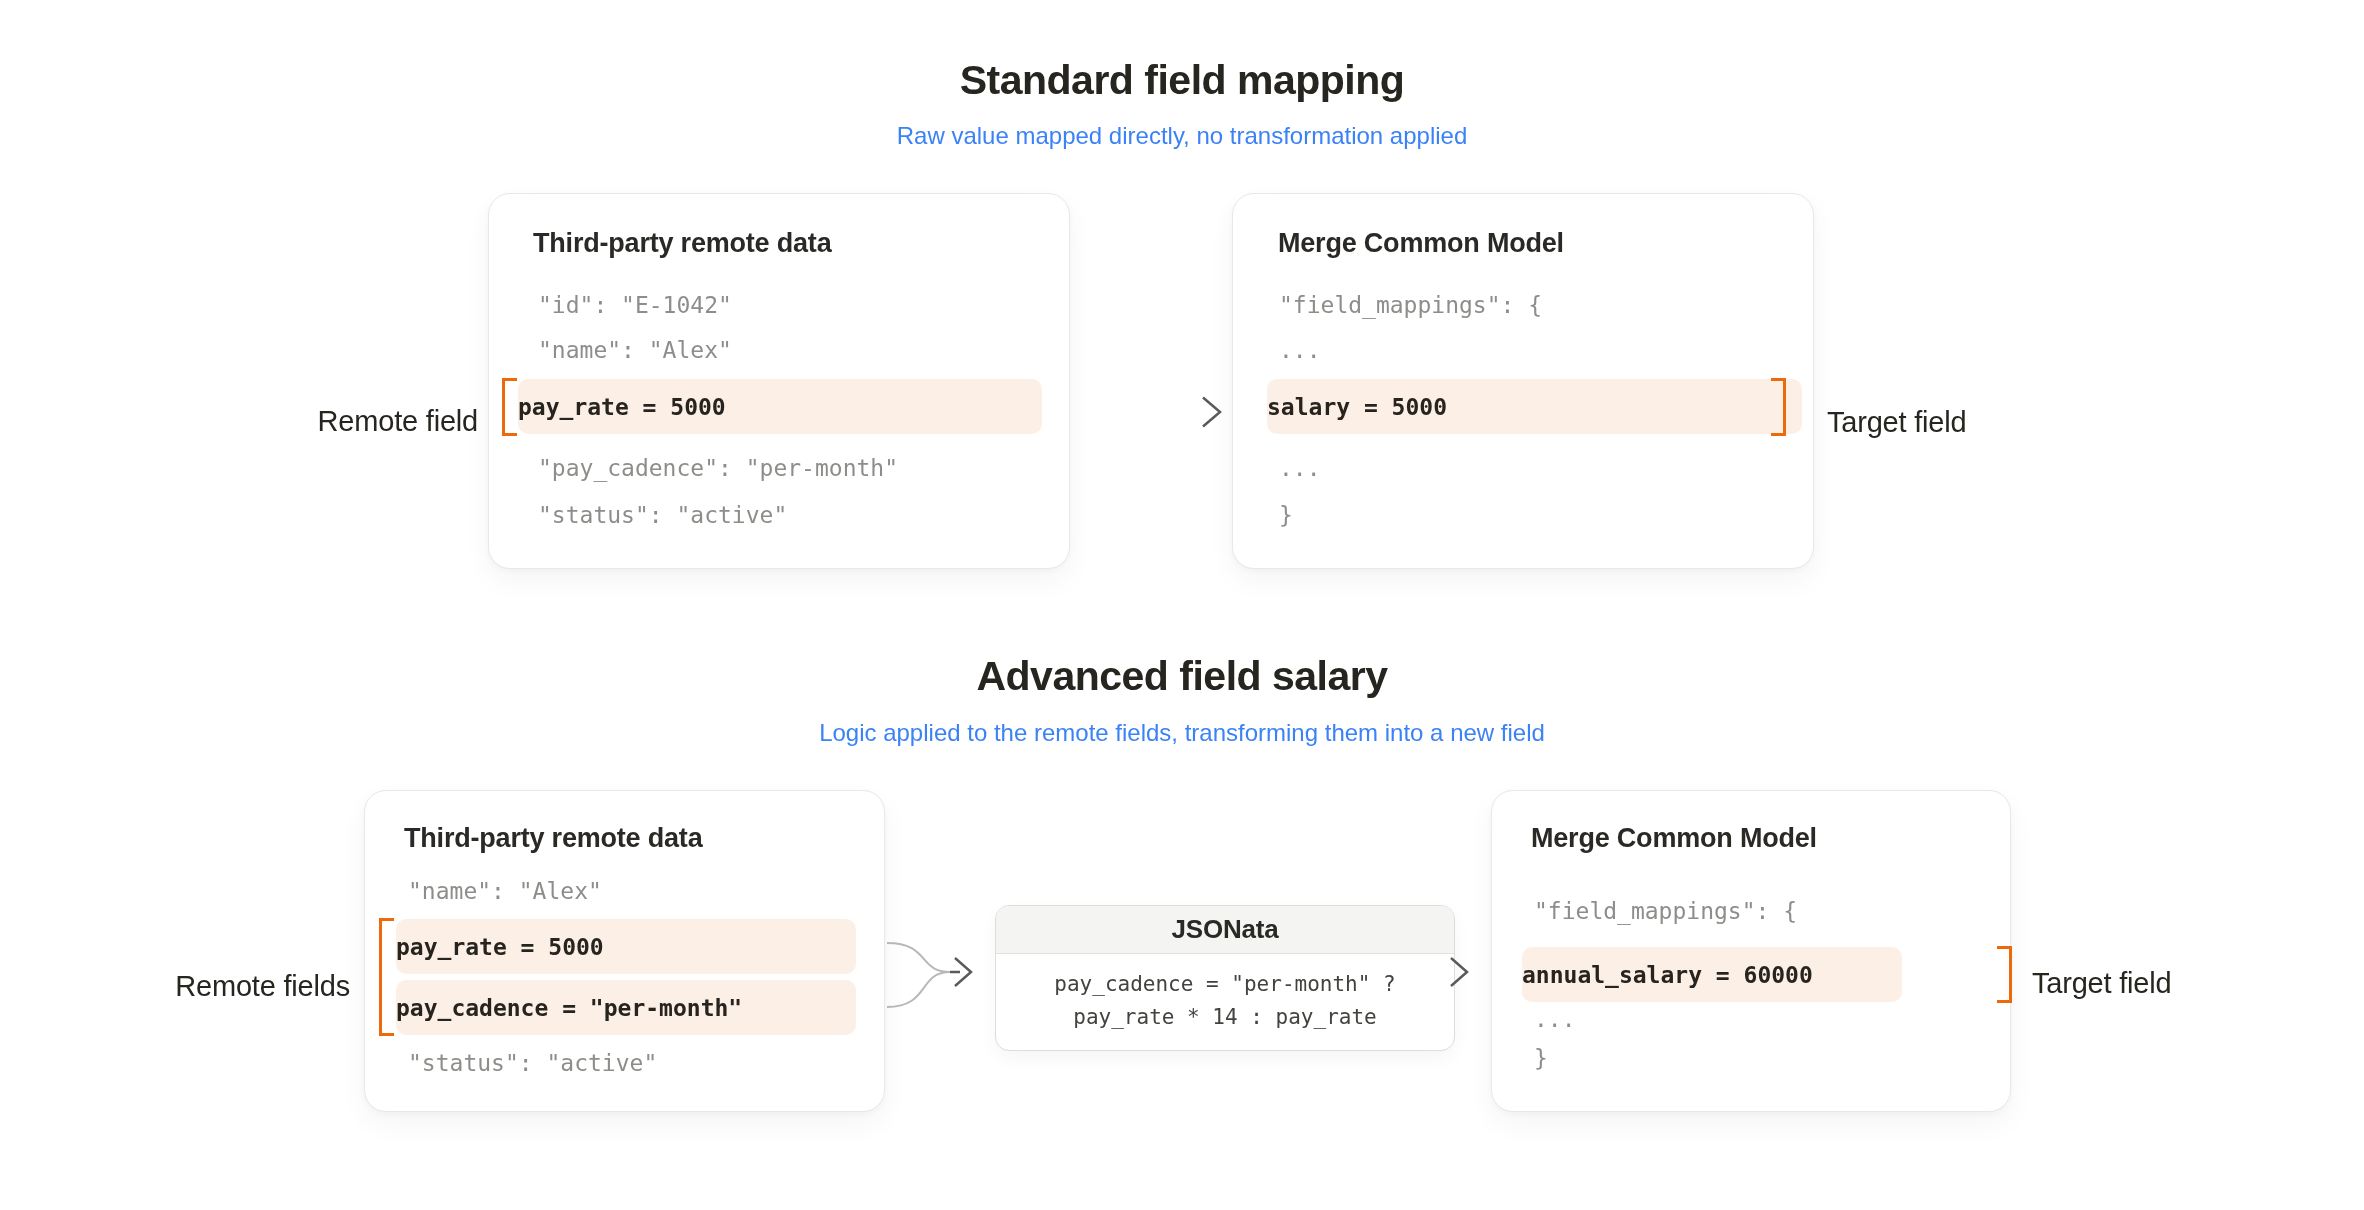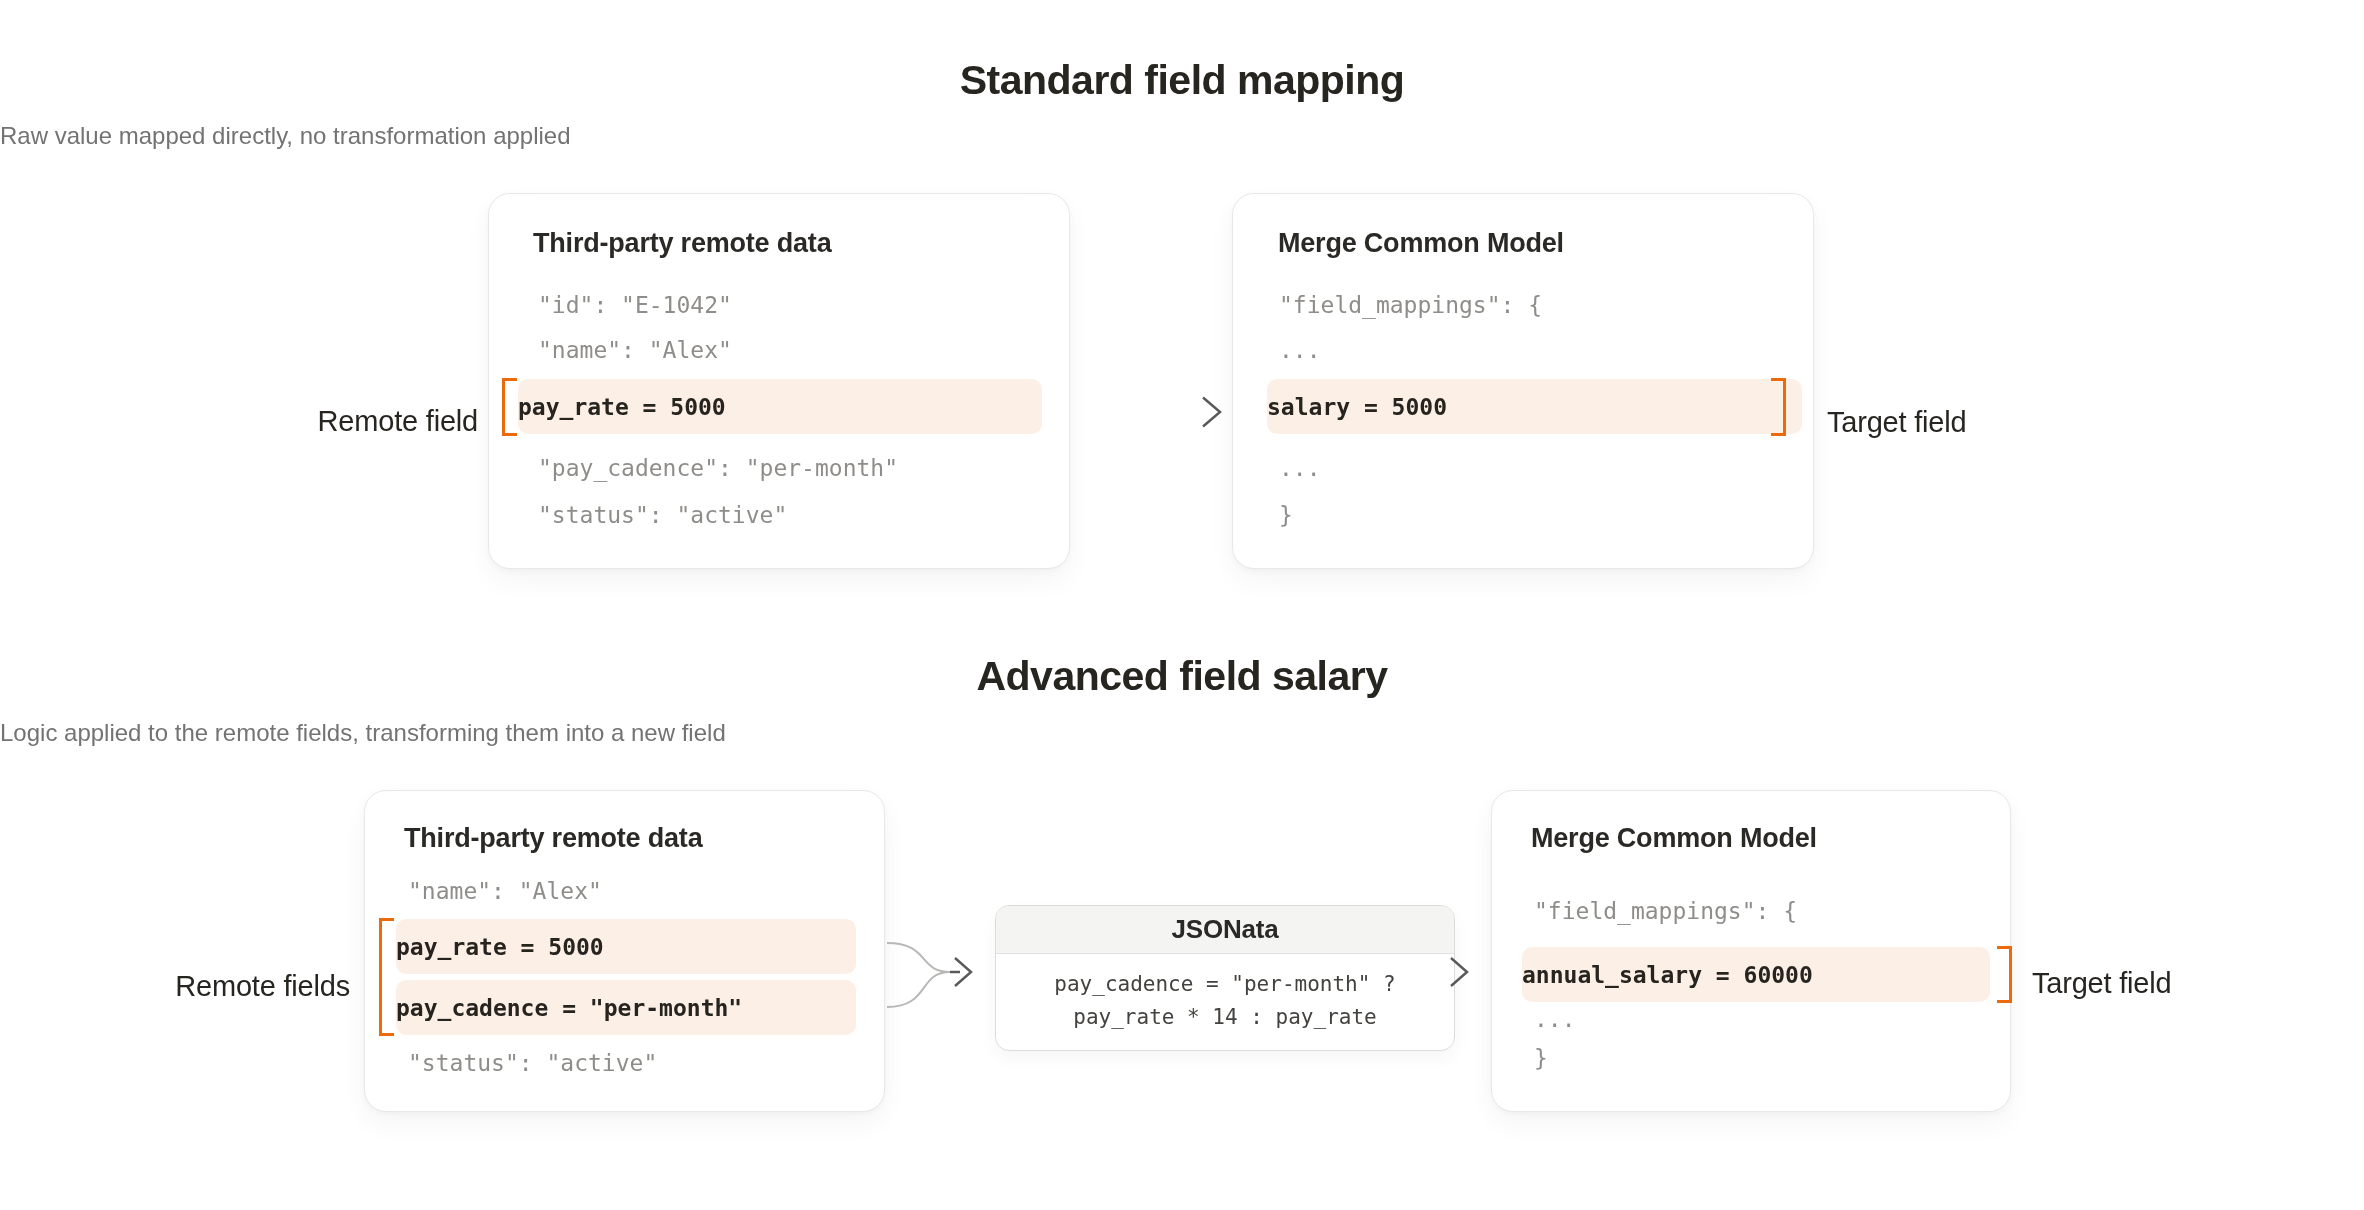--- a/index.html
+++ b/index.html
@@ -12,22 +12,22 @@
     overflow:hidden;
   }
 
   
   .section-title {
     position:absolute; left:0; right:0; text-align:center;
     font-size:41px; font-weight:700; color:#26251f; letter-spacing:-0.5px;
     line-height:48px;
   }
   .section-subtitle {
-    position:absolute; left:0; right:0; 
-    font-size:24px; font-weight:400; color:#737373; line-height:30px;
+    position:absolute; left:0; right:0; text-align:center;
+    font-size:24px; font-weight:400; color:#3b82f6; line-height:30px;
   }
   #s1-title { top:56px; }
   #s1-sub   { top:121px; }
   #s2-title { top:652px; }
   #s2-sub   { top:718px; }
 
   
   .card {
     position:absolute; background:#ffffff;
     border:1.5px solid #e8e8e6; border-radius:22px;
@@ -150,21 +150,21 @@
     </div>
     <div id="jsonata-body">
       <div class="expr">pay_cadence = "per-month" ?</div>
       <div class="expr">pay_rate * 14 : pay_rate</div>
     </div>
   </div>
 
   <div id="card-tgt-2" class="card">
     <div class="card-title" style="left:39px; top:30px;">Merge Common Model</div>
     <div class="code-line" style="left:42px; top:105px;">"field_mappings": {</div>
-    <div class="hl-row" style="left:30px; top:156px; width:468px; height:55px;">
+    <div class="hl-row" style="left:30px; top:156px; width:380px; height:55px;">
       <span class="hl-text">annual_salary = 60000</span>
     </div>
     <div class="bracket right" style="left:505px; top:155px; height:57px;"></div>
     <div class="code-line" style="left:42px; top:213px;">...</div>
     <div class="code-line" style="left:42px; top:252px;">}</div>
   </div>
 
   <div class="side-label" style="right:2014px; top:962px;">Remote fields</div>
   <div class="side-label" style="left:2032px; top:959px;">Target field</div>
 

